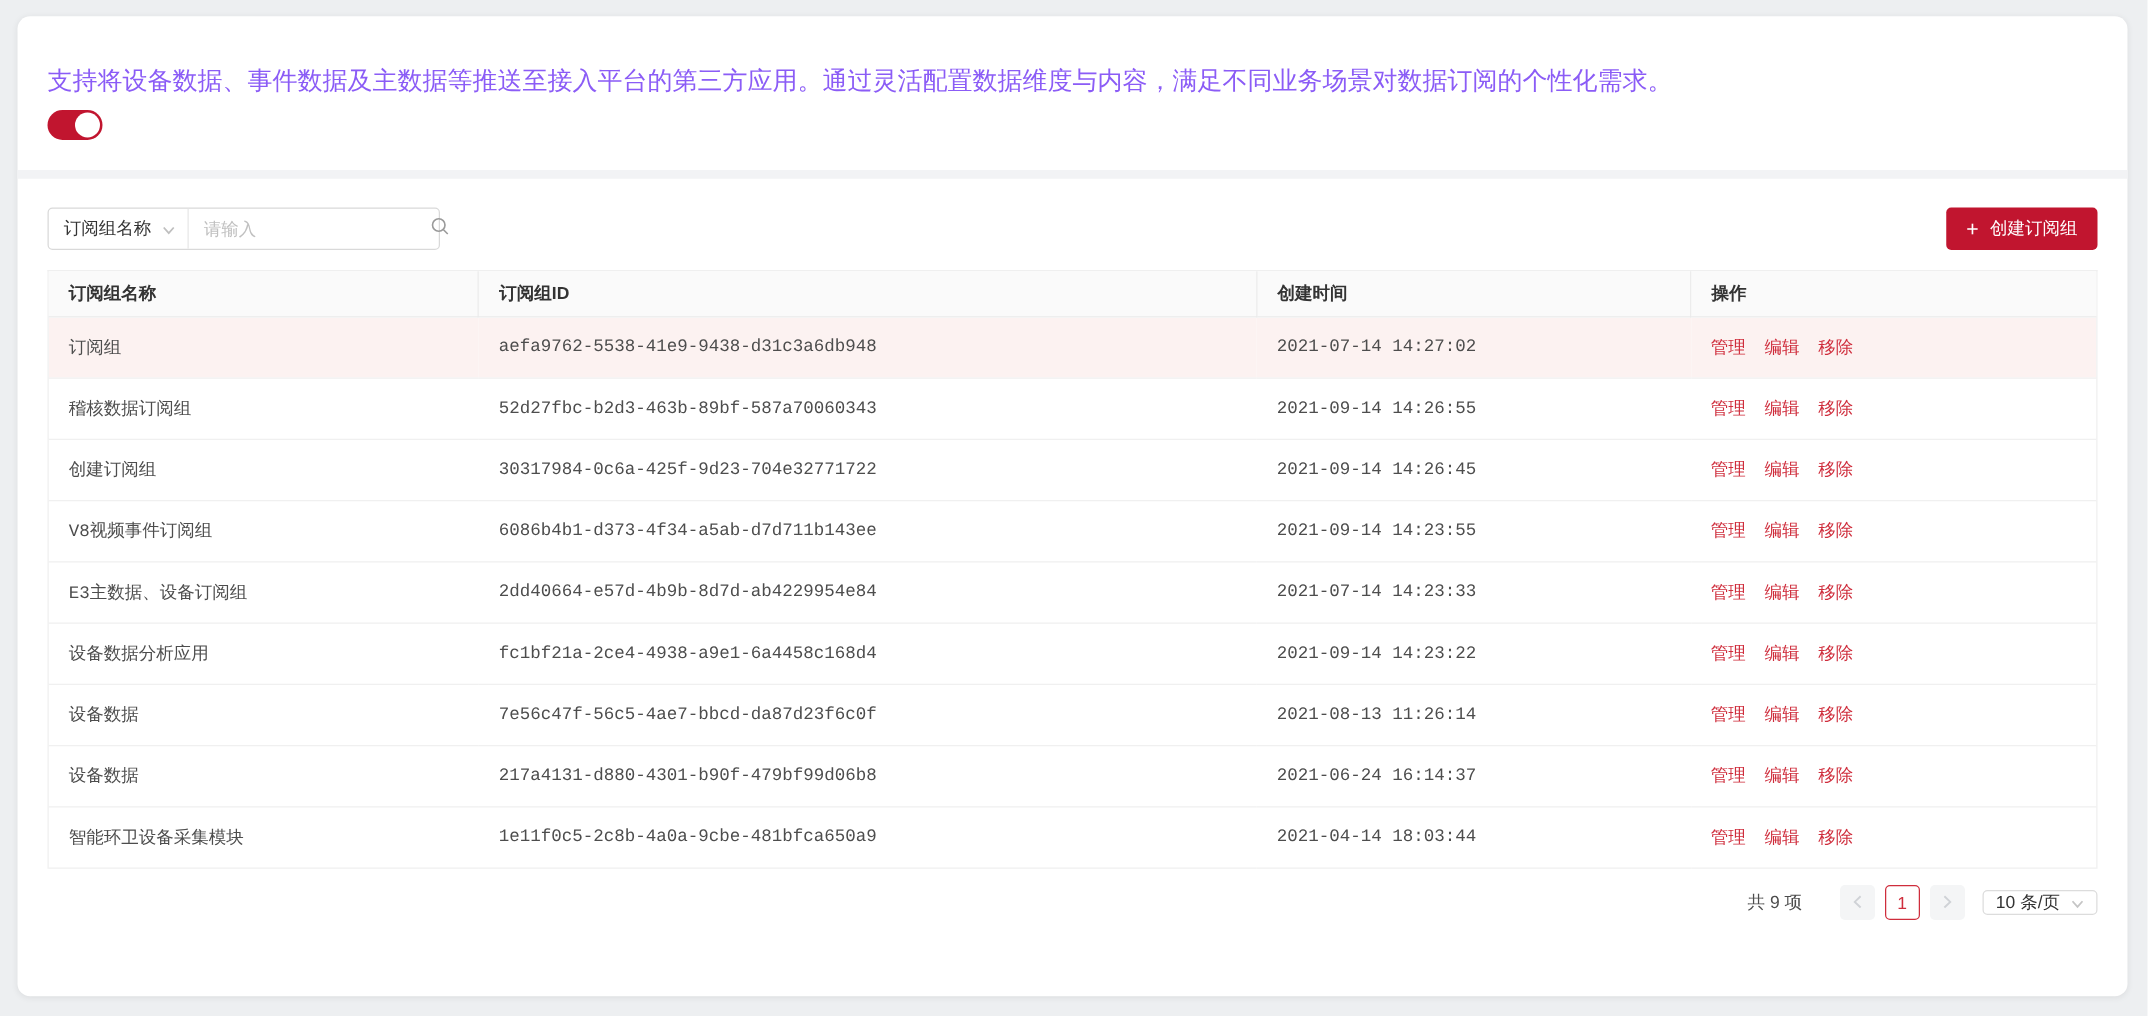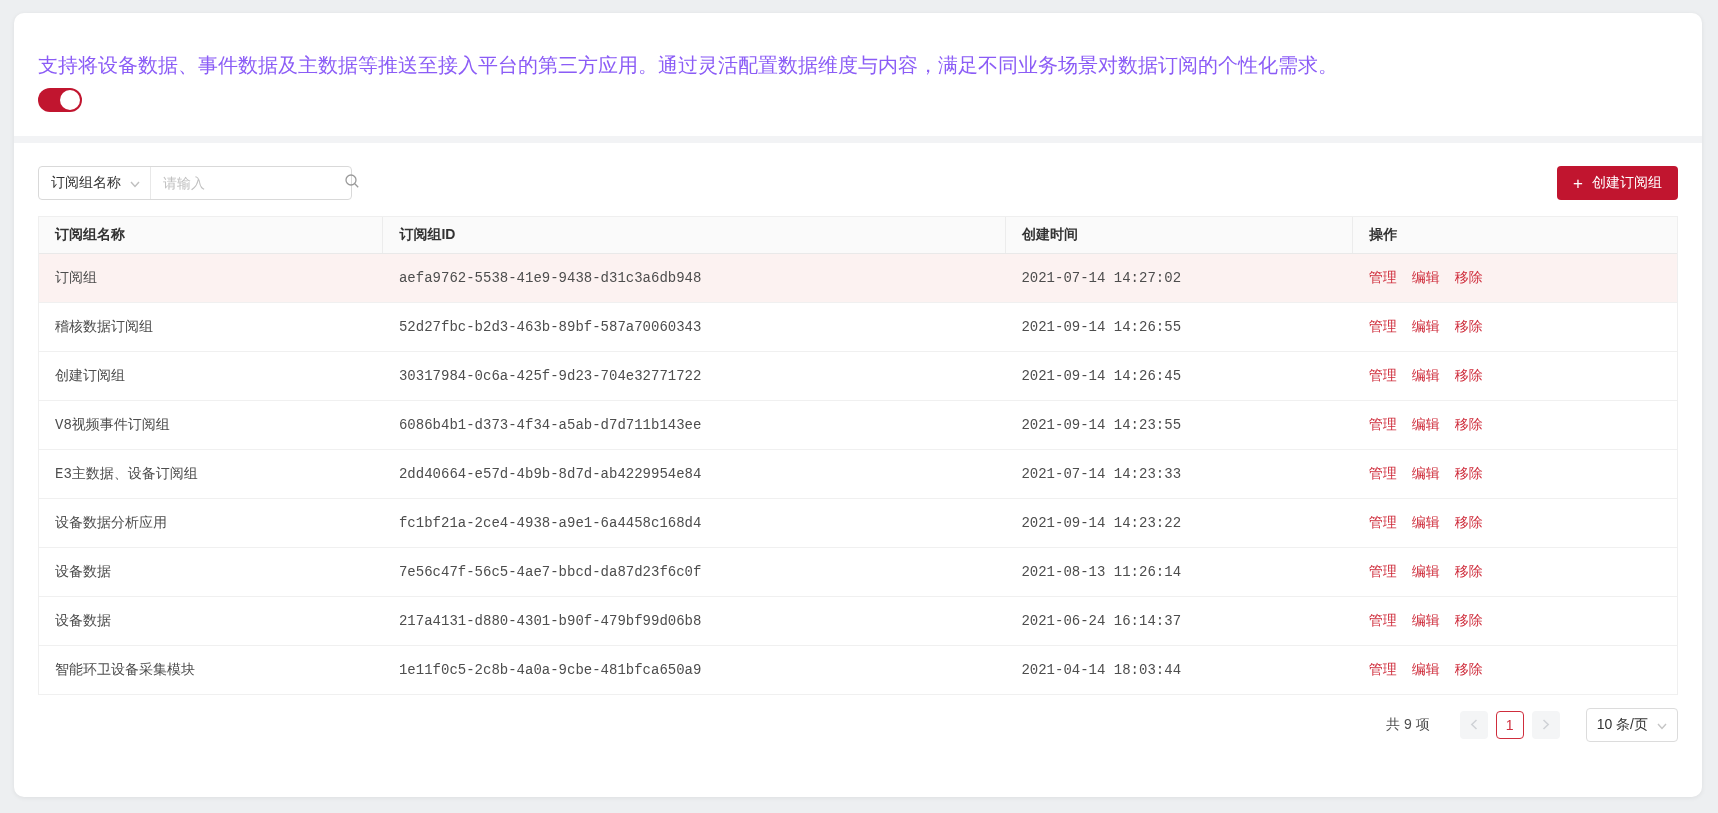--- a/index.html
+++ b/index.html
@@ -115,22 +115,22 @@
     cursor: default;
   }
   .pg-current {
     width: 28px; height: 28px; border-radius: 4px;
     border: 1px solid #cf2d3c; color: #cf2d3c;
     background: #fff;
     display: flex; align-items: center; justify-content: center;
     cursor: pointer;
   }
   .pg-size {
-    margin-left: 18px;
-    height: 34px; border: 1px solid #dcdcdc; border-radius: 4px;
+    margin-left: 6px;
+    height: 20px; border: 1px solid #dcdcdc; border-radius: 4px;
     background: #fff; color: #333;
     display: flex; align-items: center; gap: 9px;
     padding: 0 10px;
     cursor: pointer;
     white-space: nowrap;
   }
 </style>
 </head>
 <body>
 

